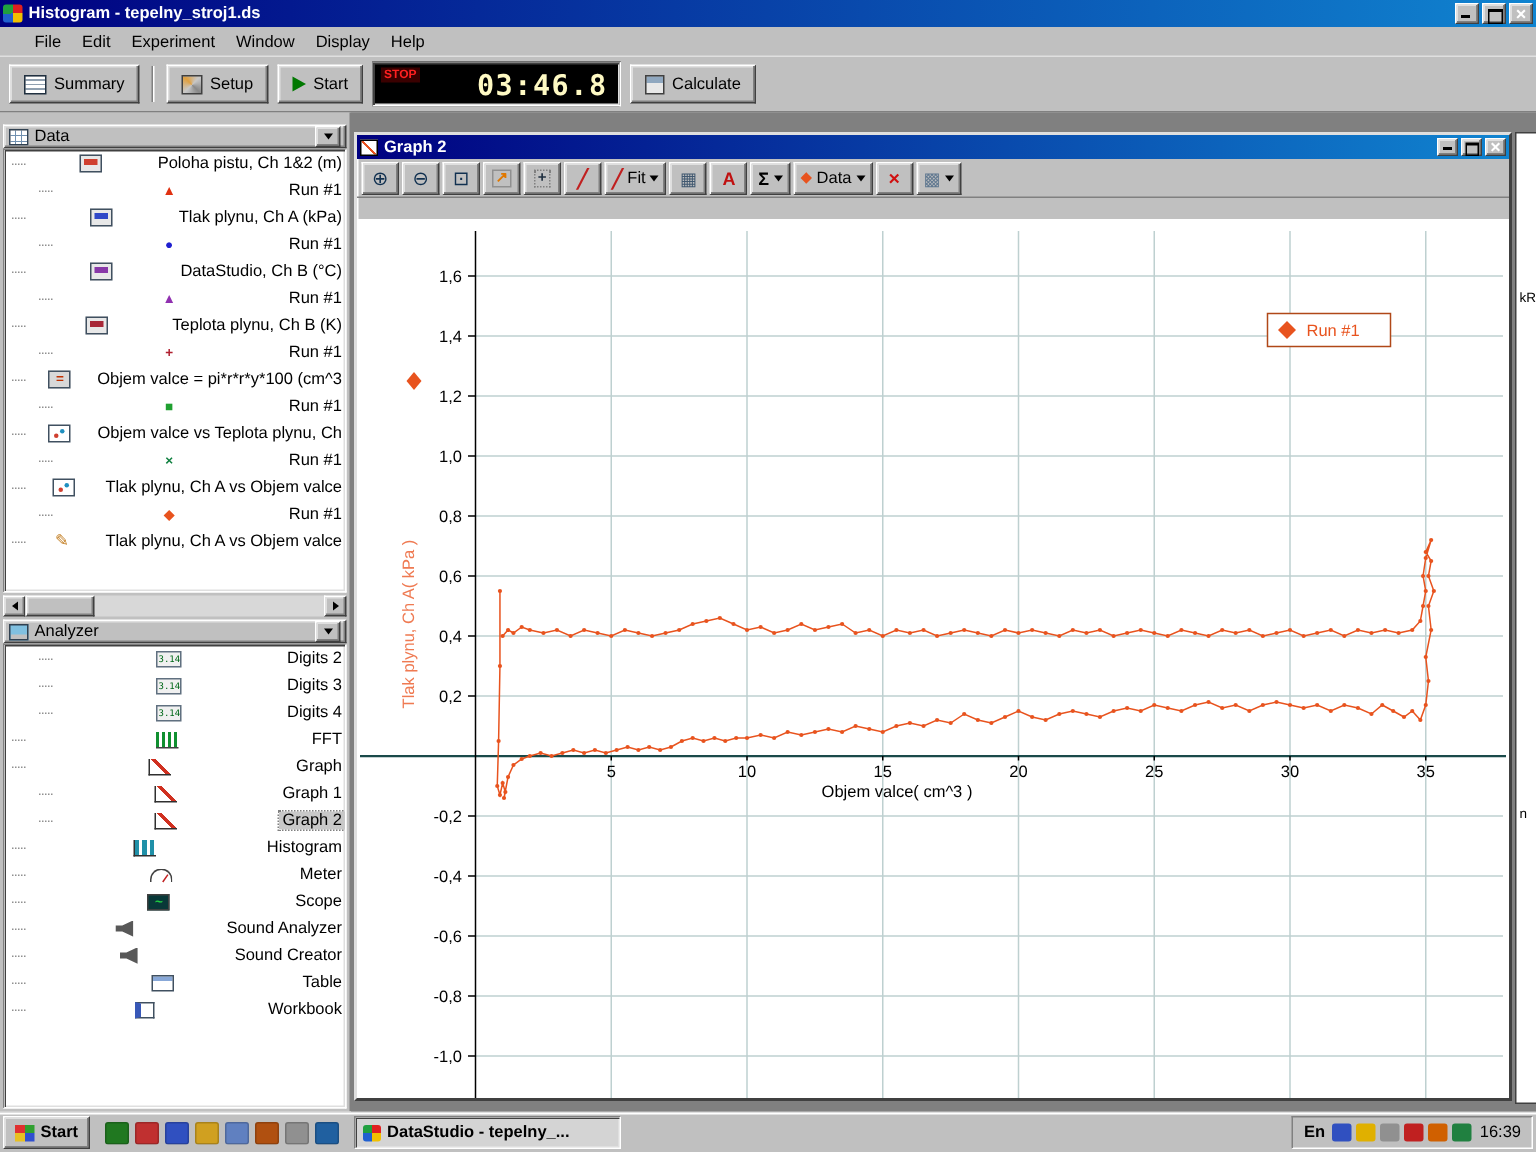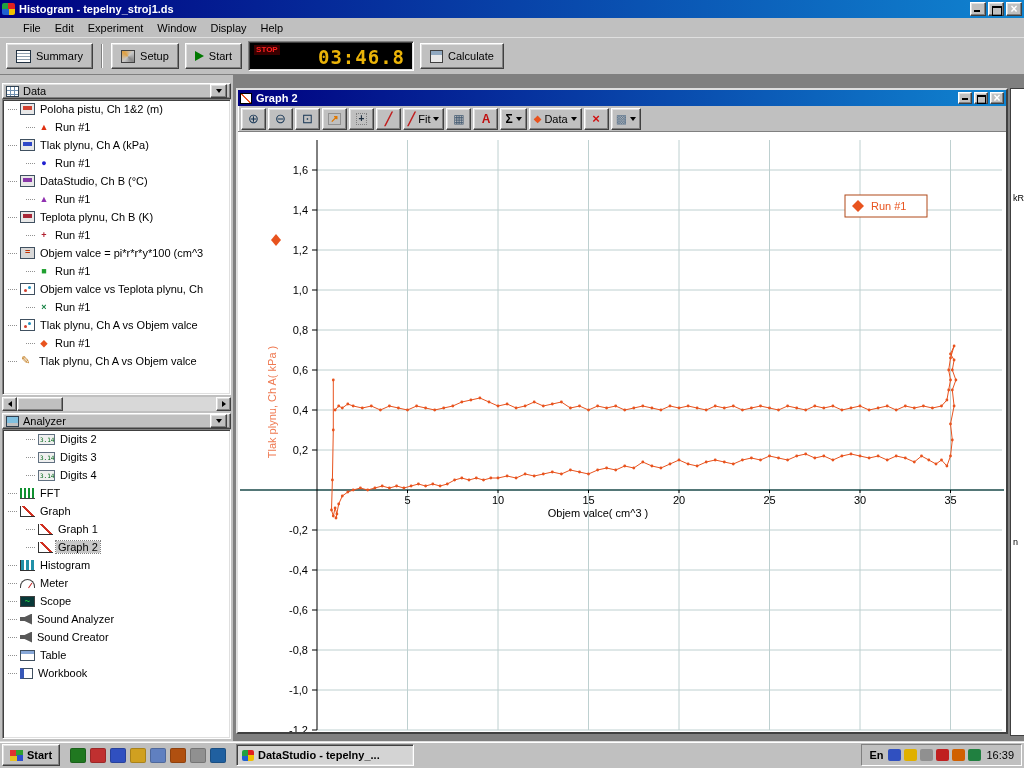--- a/index.html
+++ b/index.html
@@ -28,35 +28,35 @@
   .toolbar{height:38px;display:flex;align-items:center;gap:6px;padding:0 6px;border-top:1px solid #dfdfdf;border-bottom:1px solid #808080;flex:0 0 auto;}
   .btn{height:26px;display:inline-flex;align-items:center;gap:5px;padding:0 9px;}
   .tsep{width:2px;height:24px;border-left:1px solid #808080;border-right:1px solid #ffffff;margin:0 2px;}
   .i-summary{width:15px;height:13px;border:1px solid #203040;background:repeating-linear-gradient(#ffffff 0 2px,#90a0b0 2px 3px);}
   .i-setup{width:14px;height:13px;border:1px solid #404040;background:conic-gradient(from 45deg,#c8c8c8,#888888,#c8c8c8,#e0a040,#c8c8c8);}
   .play{width:0;height:0;border-left:9px solid #007800;border-top:5px solid transparent;border-bottom:5px solid transparent;}
   .i-calc{width:13px;height:13px;border:1px solid #404040;background:linear-gradient(#90a8c0 0 4px,#e8e8e8 4px),}
   .i-calc{background:linear-gradient(#90a8c0 0 4px,#e8e8e8 4px);}
   .timer{position:relative;width:166px;height:30px;background:#000;flex:0 0 auto;}
   .stop{position:absolute;top:3px;left:5px;color:#ff2020;background:#3a0000;font-size:8px;font-weight:bold;padding:0 2px 1px;}
-  .digits{position:absolute;top:4px;right:8px;font-family:"DejaVu Sans Mono",monospace;font-size:19px;font-weight:bold;color:#eab308;letter-spacing:1px;}
+  .digits{position:absolute;top:4px;right:8px;font-family:"DejaVu Sans Mono",monospace;font-size:19px;font-weight:bold;color:#fef9c3;letter-spacing:1px;}
   
   .main{flex:1;display:flex;min-height:0;}
   
   .sidebar{width:234px;flex:0 0 auto;background:#c0c0c0;display:flex;flex-direction:column;padding-top:8px;border-right:1px solid #808080;}
   .panel-header{height:16px;margin:0 2px;display:flex;align-items:center;gap:4px;padding:0 3px;flex:0 0 auto;}
   .ph-icon{flex:0 0 auto;}
   .ph-data{width:13px;height:11px;border:1px solid #304050;background:#ffffff;background-image:repeating-linear-gradient(90deg,transparent 0 3px,#7090b0 3px 4px),repeating-linear-gradient(transparent 0 3px,#7090b0 3px 4px);}
   .ph-disp{width:13px;height:11px;border:1px solid #304050;background:#80c0e0;box-shadow:inset 0 -3px 0 #c0c0c0;}
   .ph-btn{width:17px;height:14px;margin-left:auto;display:inline-flex;align-items:center;justify-content:center;}
   .dd{width:0;height:0;border-left:3px solid transparent;border-right:3px solid transparent;border-top:4px solid #000;}
   .tree{background:#fff;margin:0 2px;overflow:hidden;}
   .t1{height:296px;flex:0 0 auto;}
   .t2{flex:1;margin-bottom:2px;}
-  .trow{height:18px;display:flex;align-items:center;gap:3px;padding-left:5px;white-space:nowrap;overflow:hidden;}
+  .trow{height:18px;display:flex;align-items:center;gap:3px;padding-left:5px;white-space:nowrap;overflow:hidden;justify-content:space-between;}
   .trow.run{padding-left:23px;}
   .conn{width:9px;height:0;border-top:1px dotted #909090;flex:0 0 auto;}
   .marker{width:12px;text-align:center;font-size:9px;line-height:1;font-weight:bold;flex:0 0 auto;}
   .tlabel{padding:0 2px;}
   .tlabel.sel{background:#c8c8c8;outline:1px dotted #808080;}
   .hscroll{height:14px;margin:2px 2px;display:flex;flex:0 0 auto;}
   .sb-btn{width:15px;height:14px;display:inline-flex;align-items:center;justify-content:center;flex:0 0 auto;}
   .arr-l{width:0;height:0;border-right:4px solid #000;border-top:3px solid transparent;border-bottom:3px solid transparent;}
   .arr-r{width:0;height:0;border-left:4px solid #000;border-top:3px solid transparent;border-bottom:3px solid transparent;}
   .sb-track{flex:1;background:#d8d8d8;position:relative;}
@@ -99,21 +99,21 @@
   .gi-mag-plus,.gi-mag-minus,.gi-mag-rect{font-size:13px;color:#103050;}
   .gi-fit-axes{color:#e07800;font-weight:bold;border:1px solid #909090;padding:0 1px;font-size:10px;}
   .gi-smart{font-weight:bold;color:#203040;border:1px dotted #808080;padding:0 2px;font-size:10px;}
   .gi-slope,.gi-fit-line{color:#c02020;font-weight:bold;}
   .gi-calc{color:#405870;}
   .gi-letter-a{color:#c01010;font-weight:bold;}
   .gi-sigma{font-weight:bold;}
   .gi-diamond{color:#e8531e;font-size:10px;}
   .gi-red-x{color:#d01010;font-weight:bold;font-size:13px;}
   .gi-grid{color:#607890;}
-  .g-content{flex:1;background:#fff;overflow:hidden;}
+  .g-content{flex:1;background:#fff;overflow:hidden;margin-top:14px;}
   .g-content svg{display:block;}
   .frag{position:absolute;right:0;top:13px;bottom:5px;width:14px;background:#fff;border:1px solid #404040;border-right:none;font-size:9px;}
   .frag span{position:absolute;left:2px;}
   .frag-a{top:104px;}
   .frag-b{top:448px;}
   
   .taskbar{height:27px;flex:0 0 auto;display:flex;align-items:center;gap:5px;padding:2px 2px;background:#c0c0c0;border-top:1px solid #dfdfdf;box-shadow:inset 0 1px 0 #fff;}
   .start-btn{height:22px;font-weight:bold;gap:4px;padding:0 7px;}
   .winlogo{width:13px;height:11px;background:conic-gradient(#30a030 0 25%,#3050d0 25% 50%,#e8c020 50% 75%,#e03030 75%);}
   .ql{display:flex;align-items:center;gap:4px;padding:0 5px;}

